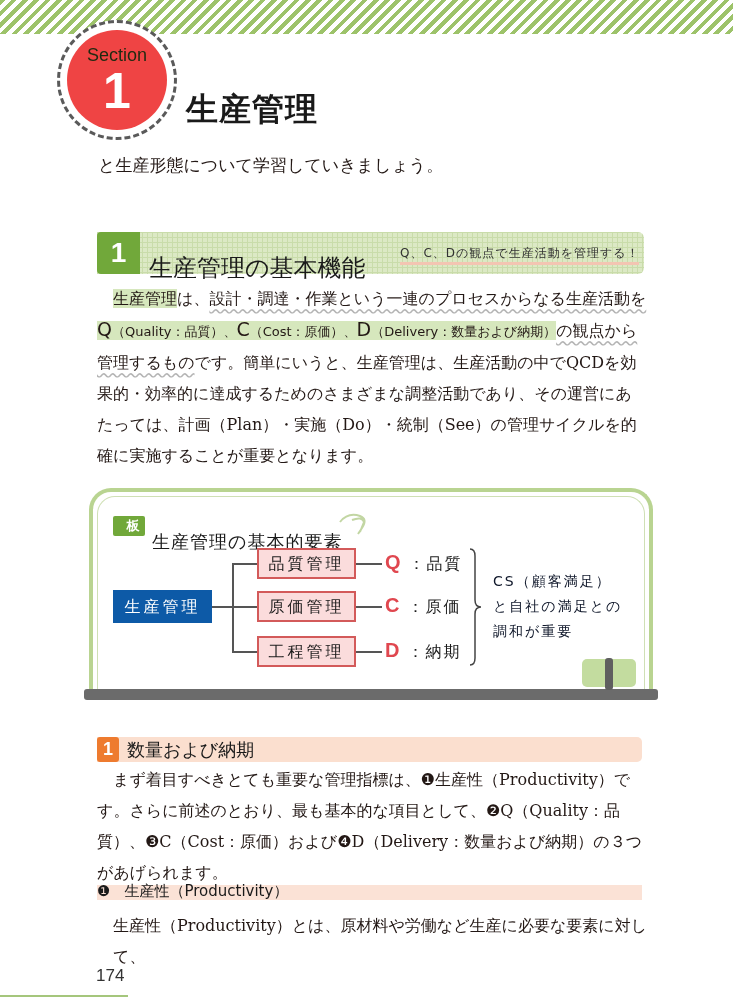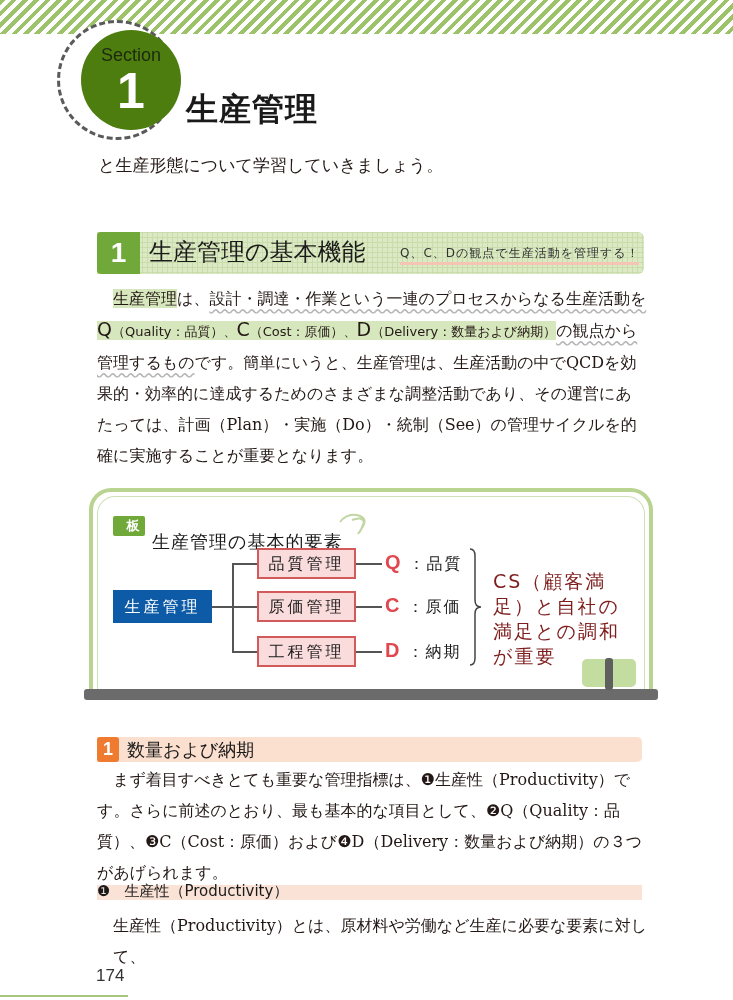--- a/index.html
+++ b/index.html
@@ -9,39 +9,39 @@
   .top-stripes {
     position: absolute; left: 0; top: 0; width: 733px; height: 34px;
     background: repeating-linear-gradient(135deg, #9dc36a 0 4px, #ffffff 4px 8px);
   }
 
   .section-badge {
     position: absolute; left: 57px; top: 20px; width: 120px; height: 120px;
     border-radius: 50%; border: 3px dashed #5a5a5a; background: #fff;
   }
   .section-badge .inner {
-    position: absolute; left: 21px; top: 7px; width: 100px; height: 100px;
-    border-radius: 50%; background: #4d7c0f; text-align: center; color: #1d2a10;
+    position: absolute; left: 7px; top: 7px; width: 100px; height: 100px;
+    border-radius: 50%; background: #ef4444; text-align: center; color: #1d2a10;
   }
   .section-badge .sec-label { position: absolute; left: 0; right: 0; top: 15px; font-family: "Liberation Sans", sans-serif; font-size: 18px; }
   .section-badge .sec-num { position: absolute; left: 0; right: 0; top: 32px; font-family: "Liberation Sans", sans-serif; font-size: 50px; font-weight: bold; color: #fff; }
 
   .chapter-title { position: absolute; left: 186px; top: 88px; font-size: 32px; font-weight: bold; color: #1a1a1a; letter-spacing: 1px; }
 
   .intro { position: absolute; left: 98px; top: 150px; width: 560px; font-size: 17px; line-height: 31px; color: #231815; }
   .intro .line1 { padding-left: 18px; }
 
   .h1-bar {
     position: absolute; left: 97px; top: 232px; width: 547px; height: 42px;
     background-color: #dce9c5;
     background-image: linear-gradient(#c9dcaa 1px, transparent 1px), linear-gradient(90deg, #c9dcaa 1px, transparent 1px);
     background-size: 5px 5px; border-radius: 0 6px 6px 0;
   }
   .h1-num { position: absolute; left: 0; top: 0; width: 43px; height: 42px; background: #71a83a; color: #fff; font-family: "Liberation Sans", sans-serif; font-weight: bold; font-size: 28px; text-align: center; line-height: 42px; border-radius: 4px 0 0 4px; }
-  .h1-title { position: absolute; left: 52px; top: 4px; font-size: 24px; color: #1a1a1a; }
+  .h1-title { position: absolute; left: 52px; top: 20px; font-size: 24px; color: #1a1a1a; }
   .h1-note { position: absolute; left: 303px; top: 13px; font-size: 12px; color: #333; border-bottom: 3px solid #f3c5b2; letter-spacing: 1px; }
 
   .body-text { position: absolute; left: 97px; top: 283px; width: 550px; font-family: "DejaVu Serif", serif; font-size: 16px; line-height: 31px; color: #231815; }
   .hl-green { background: #d6e7bd; }
   .wavy { text-decoration: underline wavy #b5b5b5; text-underline-offset: 4px; margin-top: 28px; }
   .sans { font-family: "DejaVu Sans", sans-serif; }
   .small { font-size: 13px; }
 
   .board {
     position: absolute; left: 89px; top: 488px; width: 564px; height: 206px;
@@ -55,21 +55,21 @@
   .board-tag { position: absolute; left: 113px; top: 516px; width: 32px; height: 20px; background: #71a83a; color: #fff; font-size: 13px; font-weight: bold; text-align: center; line-height: 20px; border-radius: 2px; padding-left: 8px; }
   .board-title { position: absolute; left: 152px; top: 530px; font-size: 18px; color: #1a1a1a; letter-spacing: 1px; }
   .clip-icon { position: absolute; left: 338px; top: 510px; }
 
   .node-root { position: absolute; left: 113px; top: 590px; width: 99px; height: 33px; background: #0d5aa7; color: #fff; font-size: 16px; text-align: center; line-height: 33px; letter-spacing: 3px; }
   .node { position: absolute; left: 257px; width: 99px; height: 31px; background: #fbdcdc; border: 2px solid #d35a5a; font-size: 16px; text-align: center; line-height: 27px; letter-spacing: 3px; color: #1a1a1a; }
   .line { position: absolute; background: #555; }
   .qcd { position: absolute; left: 385px; font-size: 16px; color: #1a1a1a; letter-spacing: 2px; }
   .qcd .letter { color: #e0474f; font-family: "Liberation Sans", sans-serif; font-weight: bold; font-size: 20px; margin-right: 6px; }
   .brace { position: absolute; left: 469px; top: 548px; }
-  .cs-note { position: absolute; left: 493px; top: 569px; width: 130px; font-size: 19px; line-height: 25px; letter-spacing: 2px; color: #7f1d1d; }
+  .cs-note { position: absolute; left: 493px; top: 569px; width: 130px; font-size: 14px; line-height: 25px; letter-spacing: 2px; color: #0f172a; }
 
   .h2-bar { position: absolute; left: 97px; top: 737px; width: 545px; height: 25px; background: #fbdfcf; border-radius: 0 5px 5px 0; }
   .h2-num { position: absolute; left: 0; top: 0; width: 22px; height: 25px; background: #ee7b2f; color: #fff; font-family: "Liberation Sans", sans-serif; font-weight: bold; font-size: 18px; text-align: center; line-height: 25px; border-radius: 3px; }
   .h2-title { position: absolute; left: 30px; top: 0; font-size: 18px; line-height: 25px; color: #1a1a1a; }
 
   .body2 { position: absolute; left: 97px; top: 764px; width: 560px; font-family: "DejaVu Serif", serif; font-size: 16px; line-height: 31px; color: #231815; }
   .circ { font-family: "DejaVu Sans", sans-serif; }
 
   .h3-bar { position: absolute; left: 97px; top: 885px; width: 545px; height: 15px; background: #fbe2d6; }
   .h3-label { position: absolute; left: 97px; top: 882px; font-size: 15px; color: #1a1a1a; }

